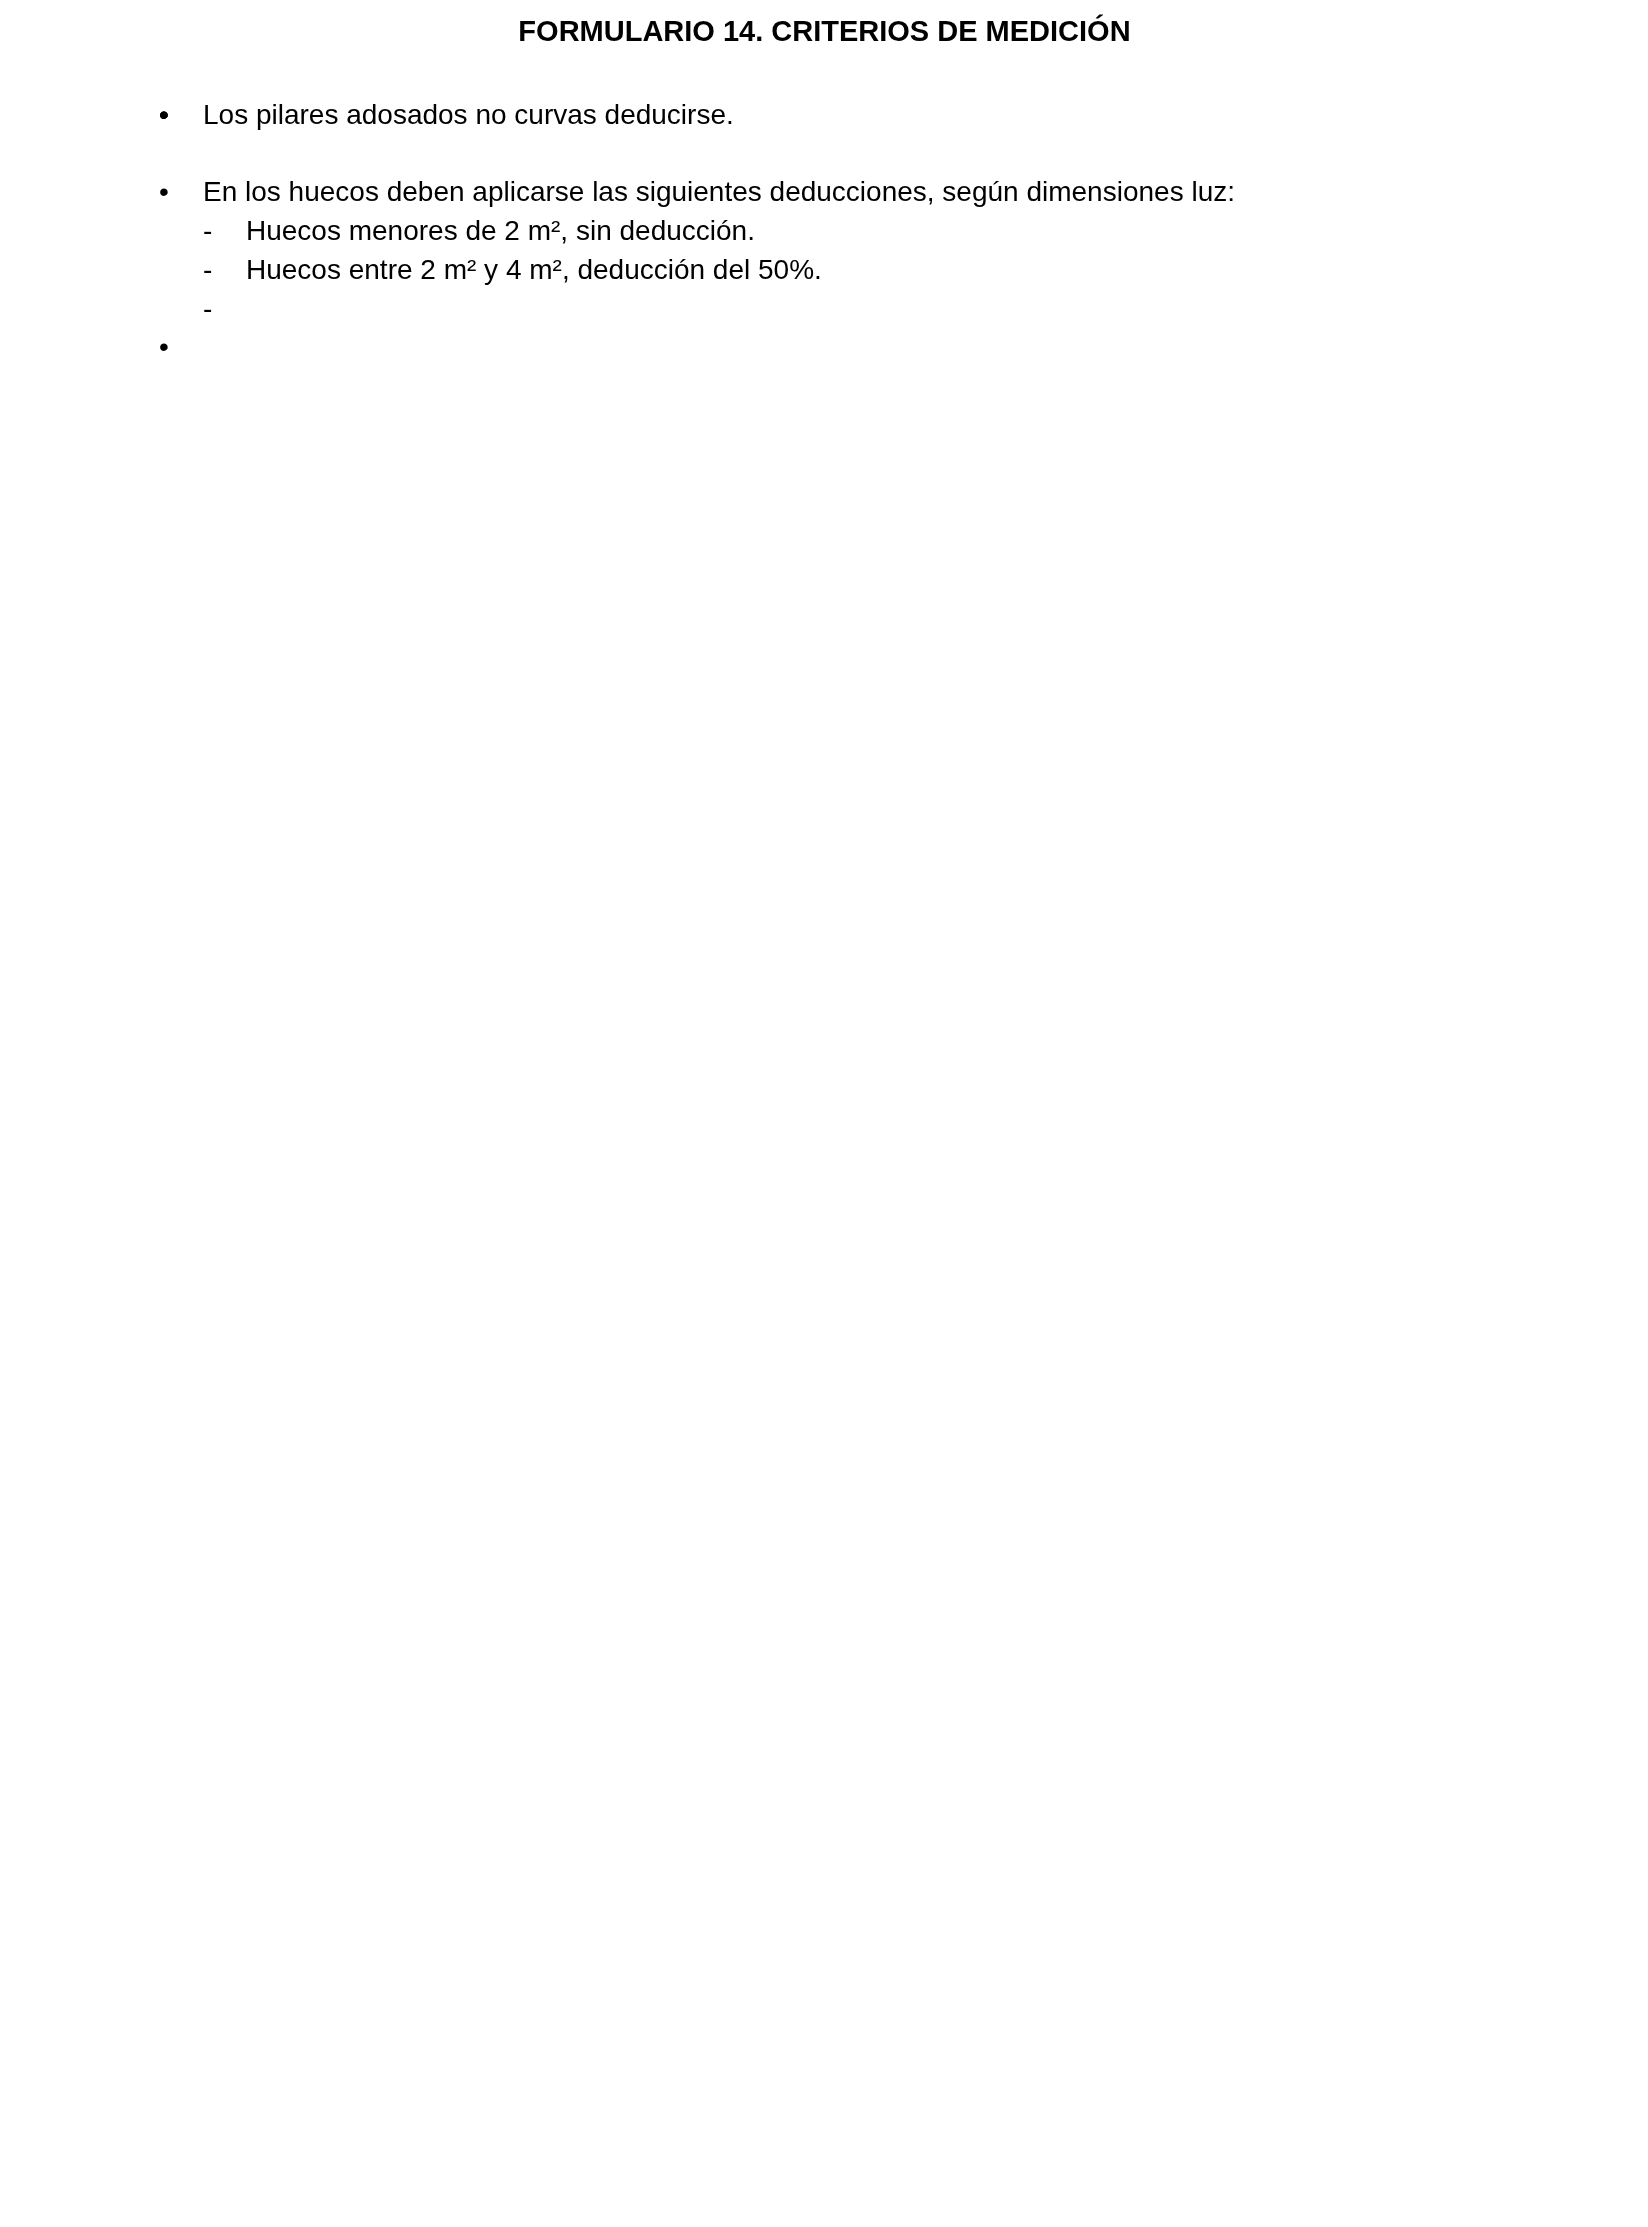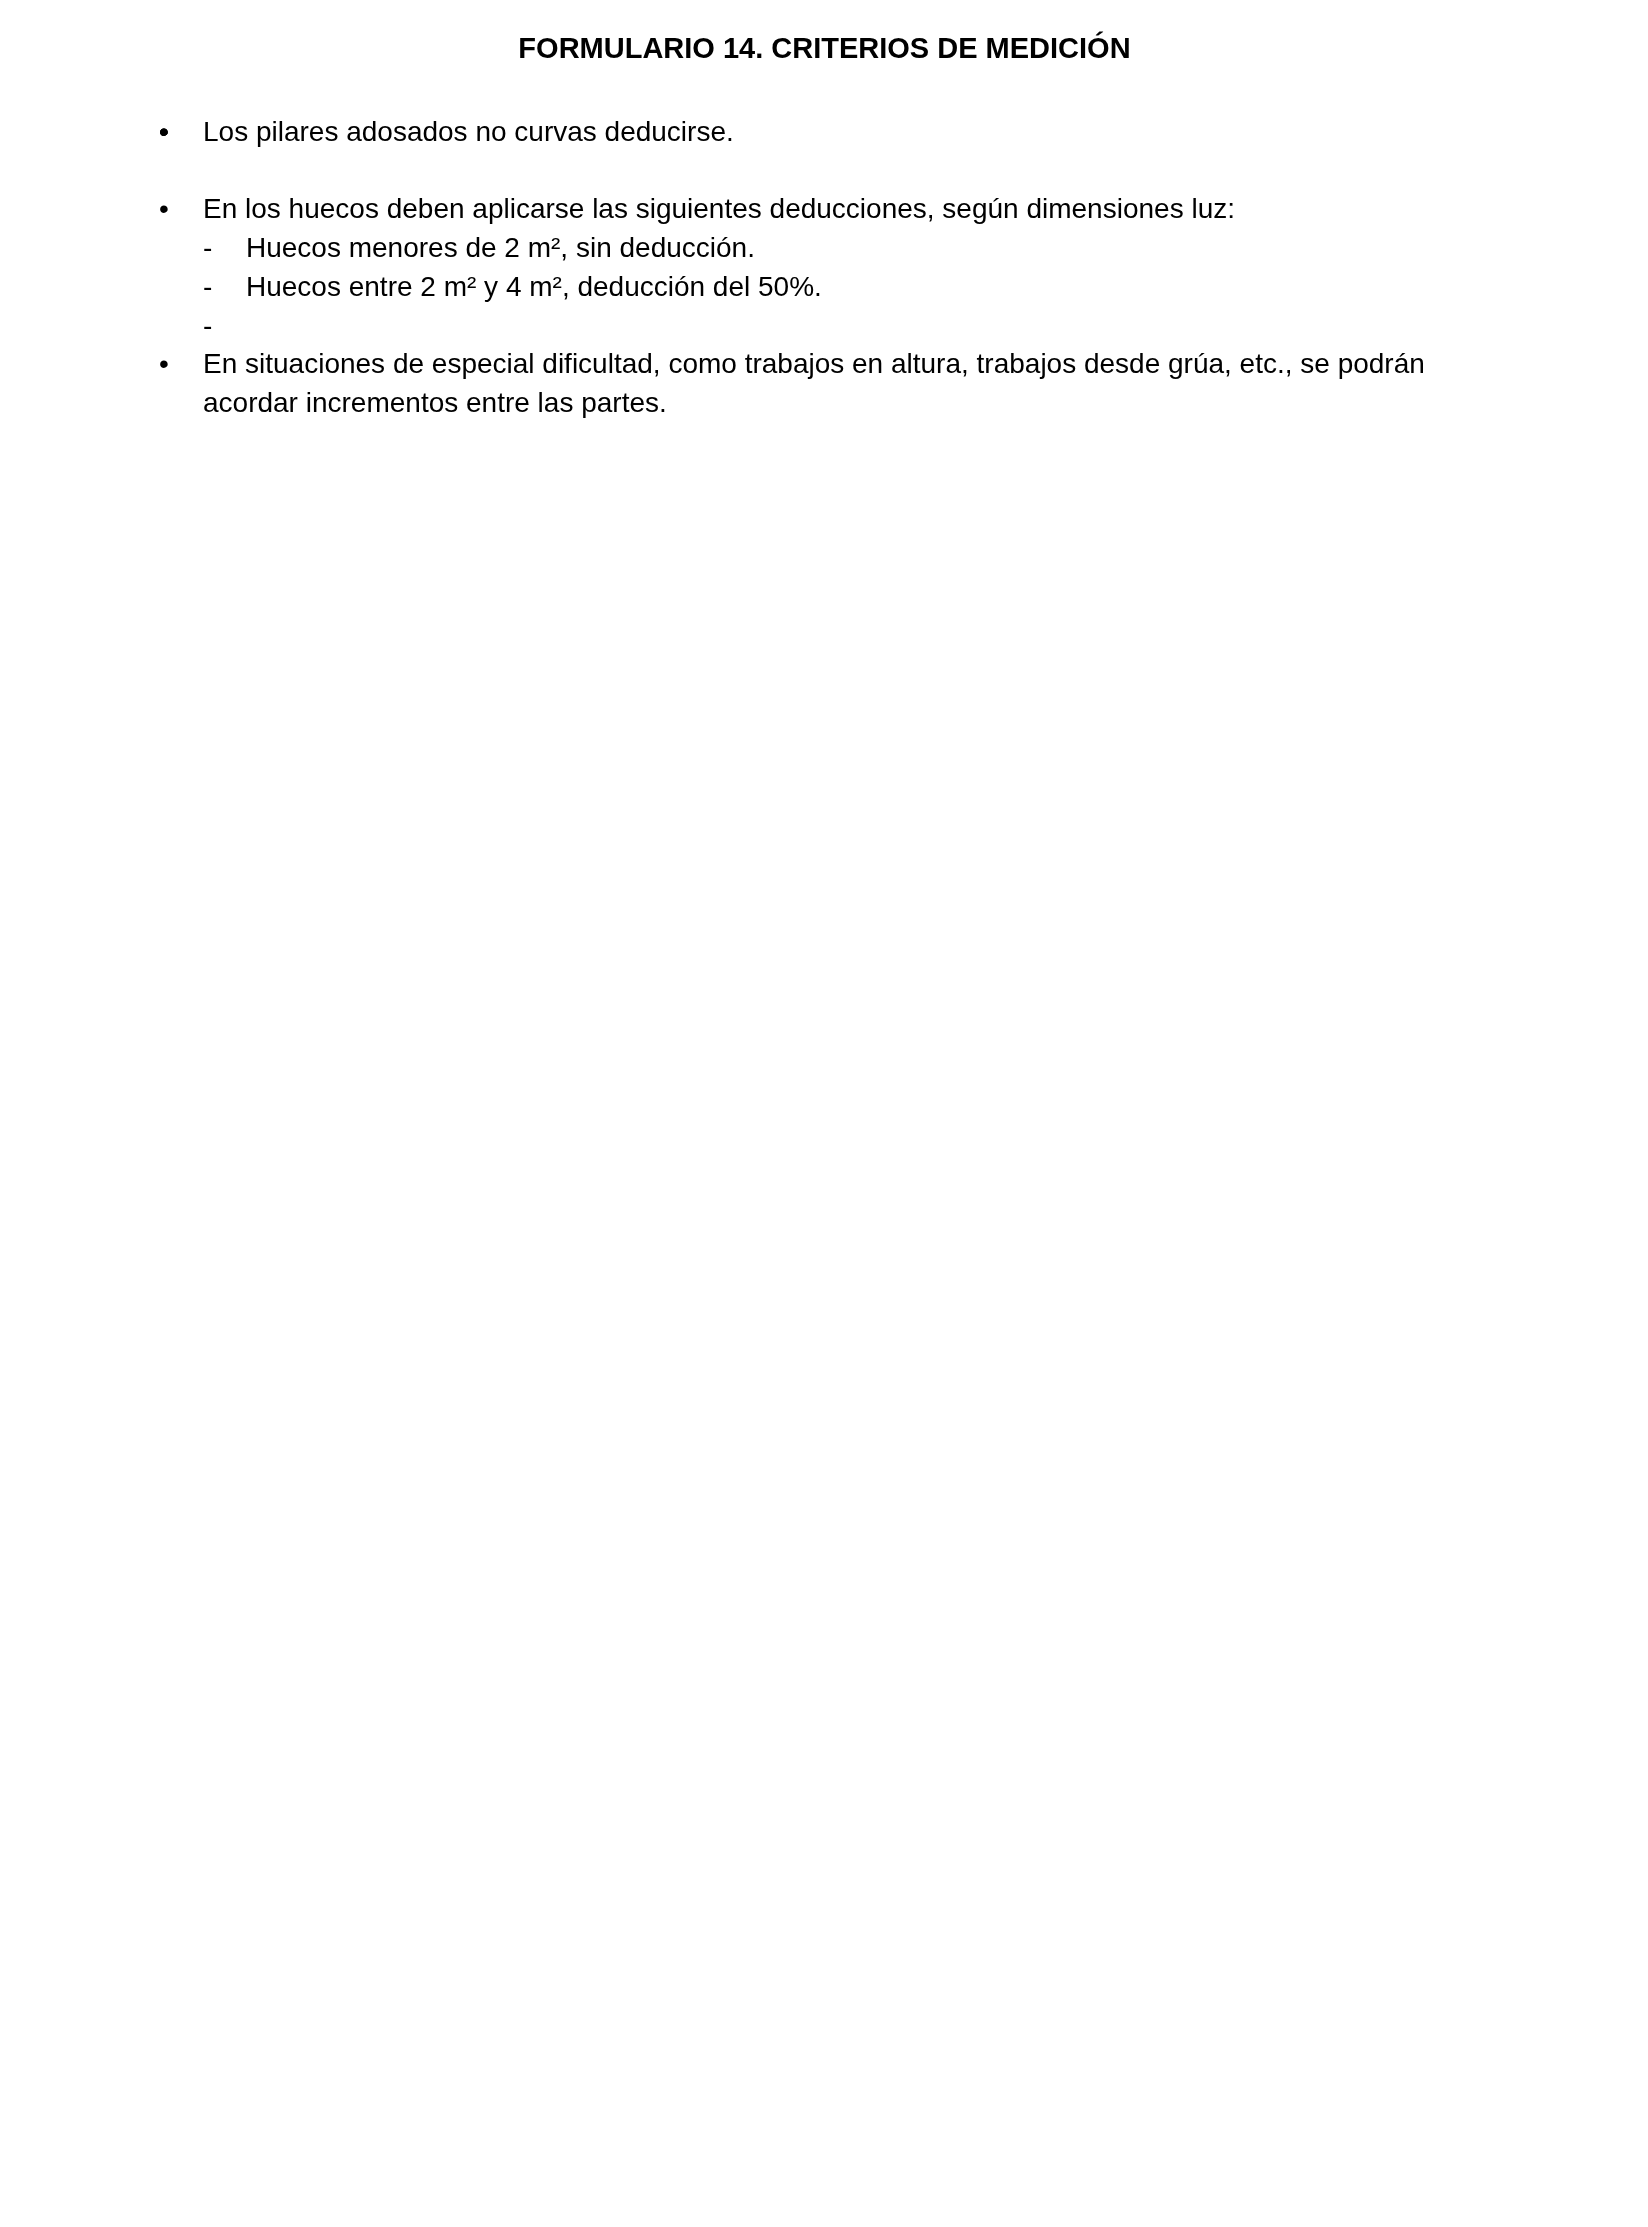--- a/index.html
+++ b/index.html
@@ -12,21 +12,21 @@
     position: relative;
     width: 1649px;
     height: 2227px;
     background: #ffffff;
     color: #000000;
     font-family: "Liberation Sans", sans-serif;
     overflow: hidden;
     box-sizing: border-box;
   }
   .doc-title {
-    margin: 29px 0 0 0;
+    margin: 12px 0 0 0;
     padding: 0;
     text-align: center;
     font-size: 29px;
     line-height: 38px;
     font-weight: bold;
     letter-spacing: 0px;
   }
   ul.bullets {
     list-style: none;
     margin: 45px 0 0 0;
@@ -102,18 +102,17 @@
           <span class="li-text">Huecos entre 2 m² y 4 m², deducción del 50%.</span>
         </li>
         <li>
           <span class="dash-marker">-</span>
         </li>
       </ul>
     </li>
 
     <li>
       <span class="bullet-marker">•</span>
-      <span class="li-text">En situaciones de especial dificultad, como trabajos en altura, trabajos desde grúa, etc., se podrán acordar incrementos entre las partes.</span>
     </li>
 
   </ul>
 </div>
 
 
 </body></html>

